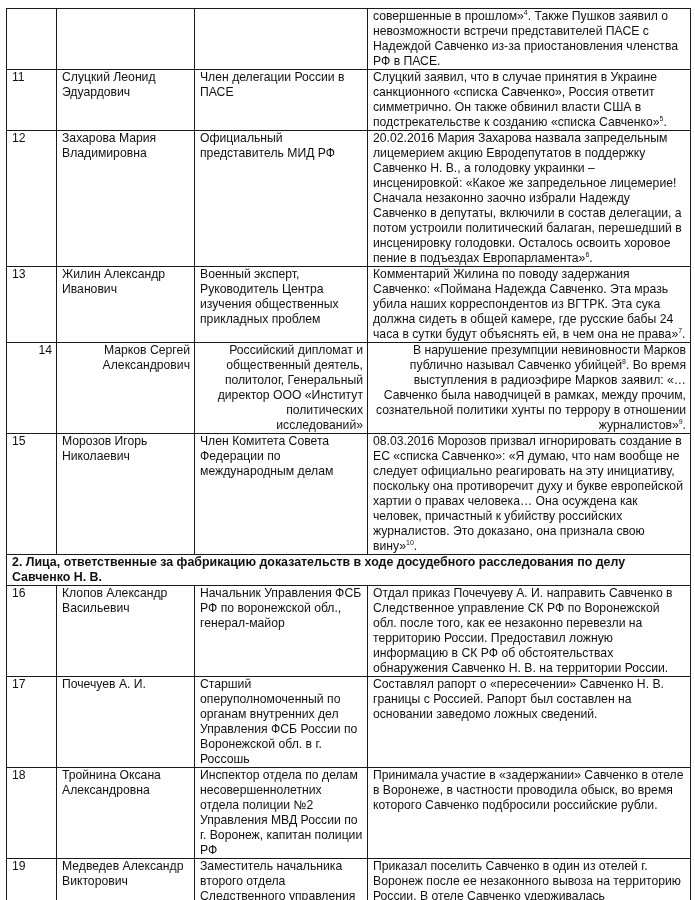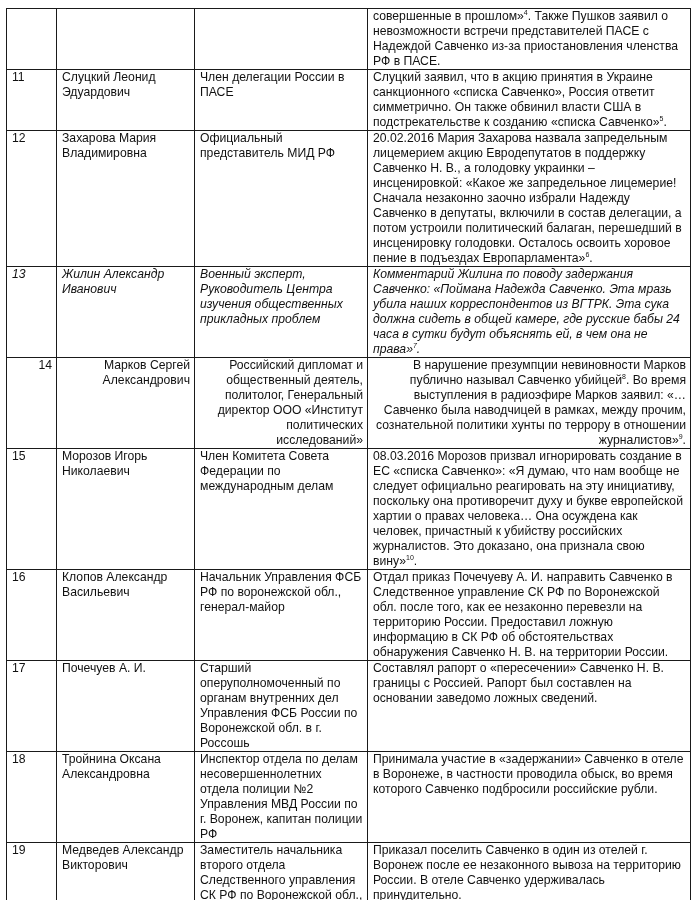--- a/index.html
+++ b/index.html
@@ -37,51 +37,54 @@
       <td></td>
       <td></td>
       <td></td>
       <td><span>совершенные в прошлом»</span><sup>4</sup><span>. Также Пушков заявил о невозможности встречи представителей ПАСЕ с Надеждой Савченко из-за приостановления членства РФ в ПАСЕ.</span></td>
     </tr>
 
     <tr style="height:49px;">
       <td>11</td>
       <td>Слуцкий Леонид Эдуардович</td>
       <td>Член делегации России в ПАСЕ</td>
-      <td><span>Слуцкий заявил, что в акцию принятия в Украине санкционного «списка Савченко», Россия ответит симметрично. Он также обвинил власти США в подстрекательстве к созданию «списка Савченко»</span><sup>5</sup><span>.</span></td>
+      <td><span>Слуцкий заявил, что в случае принятия в Украине санкционного «списка Савченко», Россия ответит симметрично. Он также обвинил власти США в подстрекательстве к созданию «списка Савченко»</span><sup>5</sup><span>.</span></td>
     </tr>
 
     <tr style="height:121px;">
       <td>12</td>
       <td>Захарова Мария Владимировна</td>
       <td>Официальный представитель МИД РФ</td>
       <td><span>20.02.2016 Мария Захарова назвала запредельным лицемерием акцию Евродепутатов в поддержку Савченко Н. В., а голодовку украинки – инсценировкой: «Какое же запредельное лицемерие! Сначала незаконно заочно избрали Надежду Савченко в депутаты, включили в состав делегации, а потом устроили политический балаган, перешедший в инсценировку голодовки. Осталось освоить хоровое пение в подъездах Европарламента»</span><sup>6</sup><span>.</span></td>
     </tr>
 
-    <tr style="height:53px;font-style:italic;">
+    <tr style="height:53px;">
       <td>13</td>
       <td>Жилин Александр Иванович</td>
       <td>Военный эксперт, Руководитель Центра изучения общественных прикладных проблем</td>
       <td><span>Комментарий Жилина по поводу задержания Савченко: «Поймана Надежда Савченко. Эта мразь убила наших корреспондентов из ВГТРК. Эта сука должна сидеть в общей камере, где русские бабы 24 часа в сутки будут объяснять ей, в чем она не права»</span><sup>7</sup><span>.</span></td>
     </tr>
 
     <tr style="height:72px;text-align:right;">
       <td>14</td>
       <td>Марков Сергей Александрович</td>
       <td>Российский дипломат и общественный деятель, политолог, Генеральный директор ООО «Институт политических исследований»</td>
       <td><span>В нарушение презумпции невиновности Марков публично называл Савченко убийцей</span><sup>8</sup><span>. Во время выступления в радиоэфире Марков заявил: «…Савченко была наводчицей в рамках, между прочим, сознательной политики хунты по террору в отношении журналистов»</span><sup>9</sup><span>.</span></td>
     </tr>
 
     <tr style="height:100px;margin-left:24px;">
       <td>15</td>
       <td>Морозов Игорь Николаевич</td>
       <td>Член Комитета Совета Федерации по международным делам</td>
       <td><span>08.03.2016 Морозов призвал игнорировать создание в ЕС «списка Савченко»: «Я думаю, что нам вообще не следует официально реагировать на эту инициативу, поскольку она противоречит духу и букве европейской хартии о правах человека… Она осуждена как человек, причастный к убийству российских журналистов. Это доказано, она признала свою вину»</span><sup>10</sup><span>.</span></td>
     </tr>
 
+    <tr class="section" style="height:18px;">
+      <td colspan="4">2. Лица, ответственные за фабрикацию доказательств в ходе досудебного расследования по делу Савченко Н. В.</td>
+    </tr>
 
     <tr style="height:78px;margin-top:36px;">
       <td>16</td>
       <td>Клопов Александр Васильевич</td>
       <td>Начальник Управления ФСБ РФ по воронежской обл., генерал-майор</td>
       <td>Отдал приказ Почечуеву А. И. направить Савченко в Следственное управление СК РФ по Воронежской обл. после того, как ее незаконно перевезли на территорию России. Предоставил ложную информацию в СК РФ об обстоятельствах обнаружения Савченко Н. В. на территории России.</td>
     </tr>
 
     <tr style="height:88px;padding-left:9px;">
       <td>17</td>

